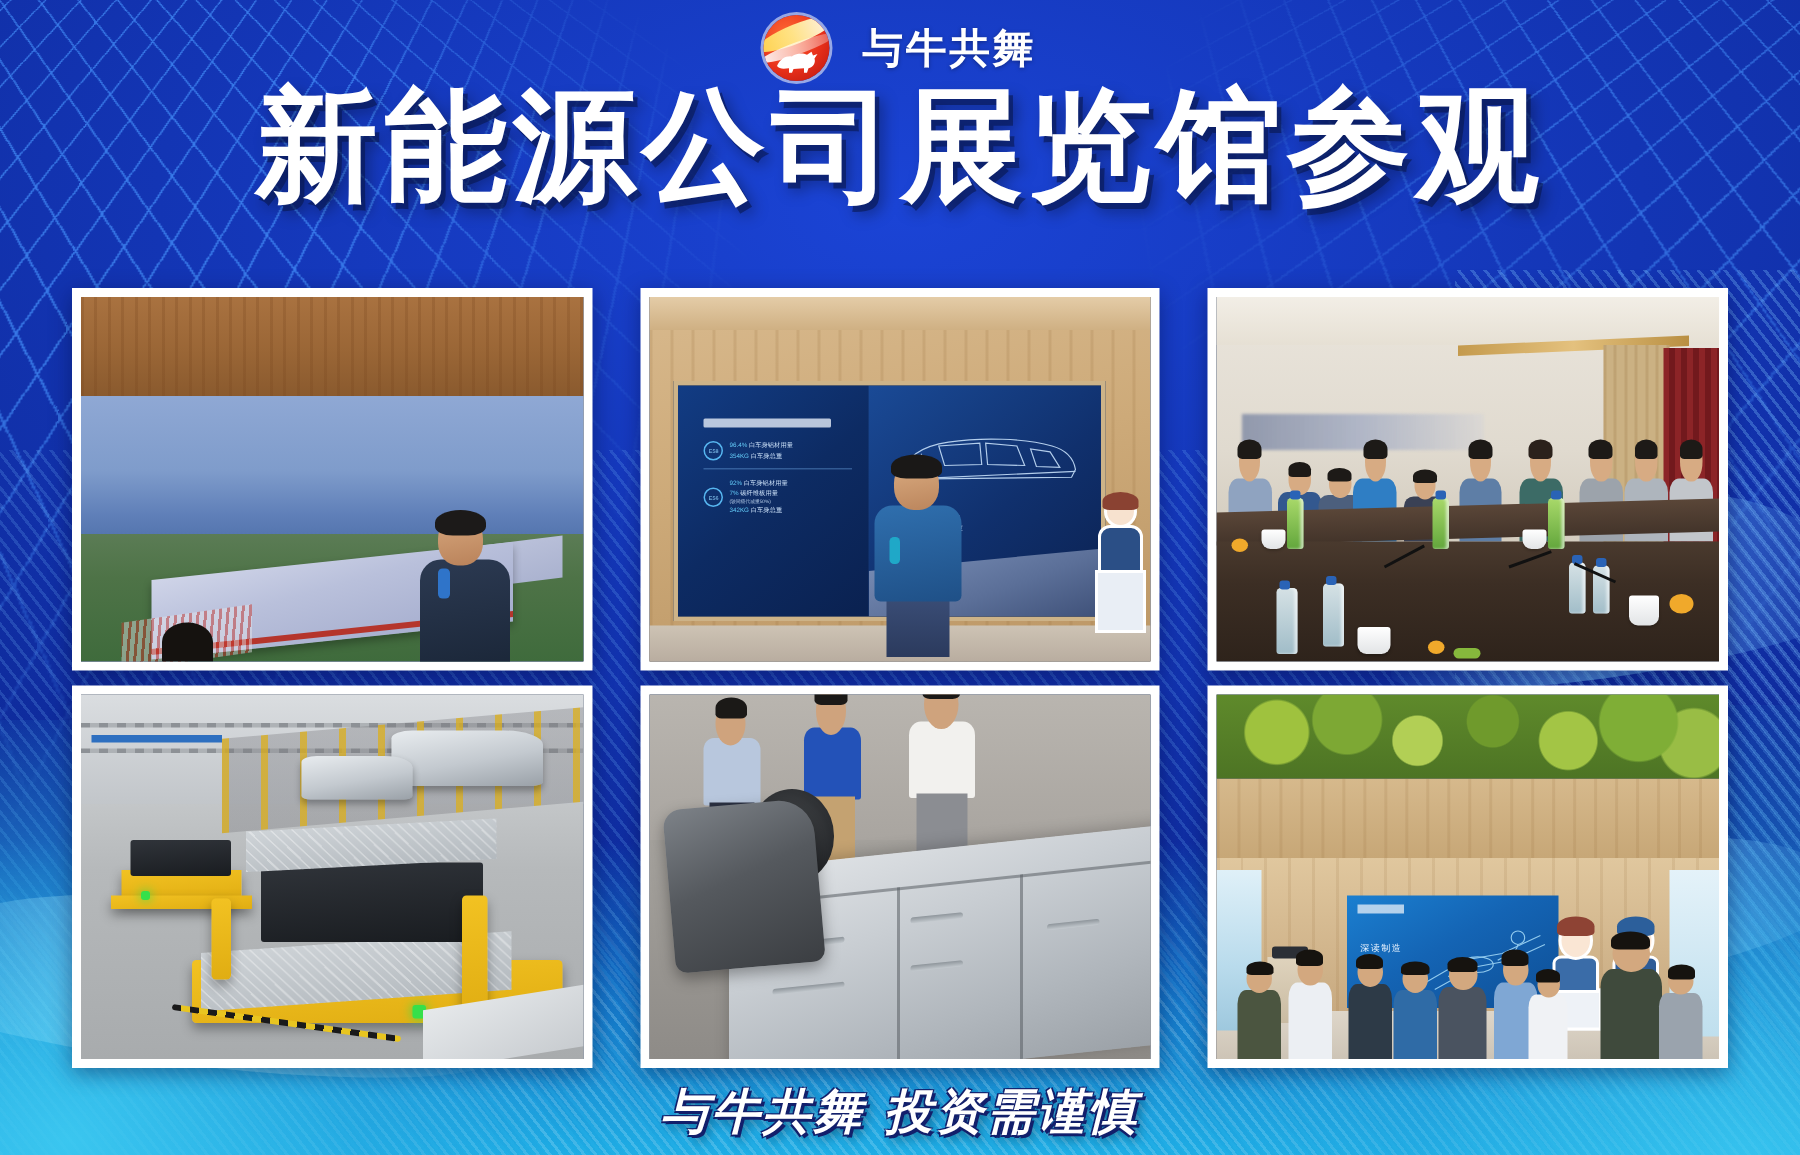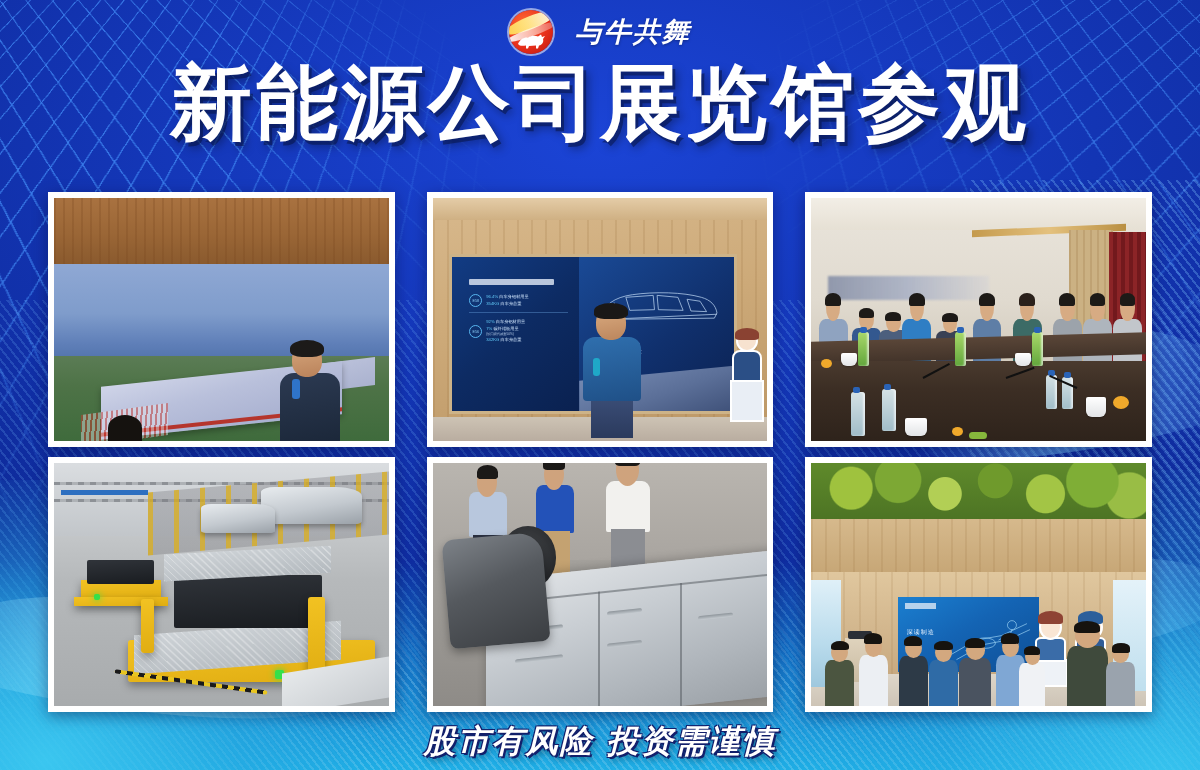--- a/index.html
+++ b/index.html
@@ -110,21 +110,20 @@
   }
 
   
   .brand {
     position: absolute;
     left: 0; right: 0; top: 8px;
     height: 48px;
     display: flex; align-items: center; justify-content: center;
     gap: 22px;
     z-index: 6;
-    font-style: italic;
   }
   .brand-mark {
     width: 44px; height: 44px;
     border-radius: 50%;
     position: relative;
     background: radial-gradient(circle at 35% 30%, #ff6a33 0%, #e8301b 55%, #b8140c 100%);
     box-shadow: 0 0 0 2px rgba(255,255,255,.55);
     overflow: hidden;
     flex: 0 0 auto;
   }
@@ -162,21 +161,21 @@
     line-height: 1;
   }
 
   
   .title {
     position: absolute;
     left: 0; right: 0; top: 58px;
     text-align: center;
     z-index: 6;
     color: #fff;
-    font-family: Liberation Serif, serif;
+    font-family: Liberation Mono, monospace;
     font-weight: bold;
     font-size: 82px;
     line-height: 1.12;
     letter-spacing: 4px;
     text-shadow:
       3px 4px 0 rgba(8,20,70,.55),
       5px 6px 10px rgba(0,0,0,.35);
     white-space: nowrap;
   }
 
@@ -1090,16 +1089,16 @@
             <div class="h"></div>
             <div class="hr"></div>
           </div>
         <span class="photo-cap">展览馆大厅苔藓绿植墙与展示屏</span>
       </div>
     </div>
 
   </div>
 
   <div class="footer">
-    <span class="footer-text">股市有风险 投资需谨慎</span>
+    <span class="footer-text">与牛共舞 投资需谨慎</span>
   </div>
 
 </div>
 
 </body></html>

